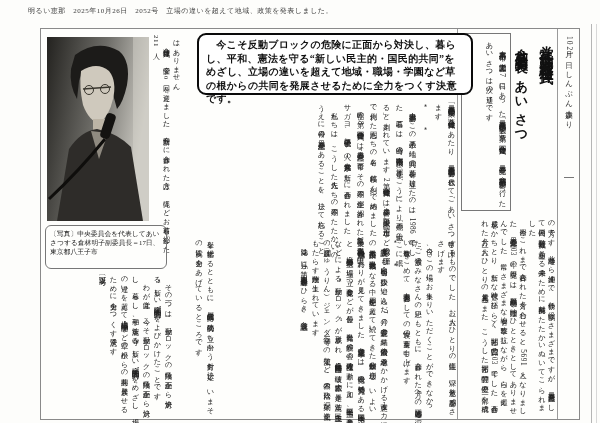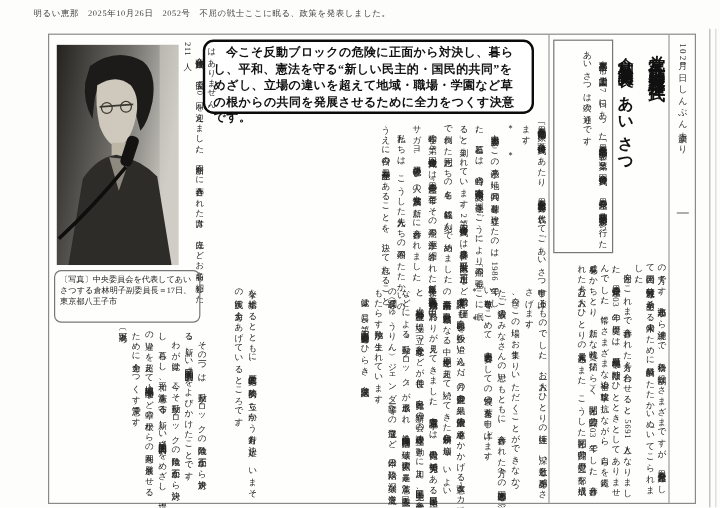--- a/index.html
+++ b/index.html
@@ -47,21 +47,21 @@
     position:absolute;left:3px;top:4px;width:44px;height:170px;
     border:1px solid #777;padding:3px 2px;
     font-size:7.2px;line-height:13px;letter-spacing:0.6px;
   }
   .bodyb{
     position:absolute;left:2px;top:186px;width:95px;height:196px;
     font-size:7.2px;line-height:9.5px;letter-spacing:0.6px;
   }
   
   .pullquote{
-    position:absolute;left:128px;top:4px;width:258px;height:52px;
+    position:absolute;left:156px;top:4px;width:258px;height:52px;
     border:2px solid #0a0a0a;border-radius:9px;background:#fff;
     padding:3px 7px;font-weight:bold;font-size:10px;line-height:13.5px;
     letter-spacing:0.3px;color:#111;
   }
   
   .bodya{position:absolute;left:140px;top:70px;width:276px;height:158px;
     font-size:7.2px;line-height:13px;letter-spacing:0.5px;}
   .bodya2{position:absolute;left:110px;top:6px;width:30px;height:222px;
     font-size:7px;line-height:10px;letter-spacing:0.6px;}
   .bodyc{position:absolute;left:176px;top:206px;width:240px;height:182px;
@@ -75,21 +75,21 @@
   .photo svg{display:block;}
   .caption{
     position:absolute;left:4px;top:196px;width:112px;height:36px;
     border:1px solid #777;border-radius:6px;padding:3px 4px;
     font-size:6.8px;line-height:9.2px;color:#222;
   }
 </style>
 </head>
 <body>
 
-<div class="masthead">明るい恵那　2025年10月26日　2052号　不屈の戦士ここに眠る、政策を発表しました。</div>
+<div class="masthead">明るい恵那　2025年10月26日　2052号　立場の違いを超えて地域、政策を発表しました。</div>
 
 <div class="frame">
 
   <div class="strip">
     <div class="strip-text v">10月21日　しんぶん赤旗より</div>
   </div>
 
   <div class="rblock">
     <div class="h1 v">党常任活動家合葬追悼式</div>
     <div class="h2 v">倉林副委員長のあいさつ</div>

